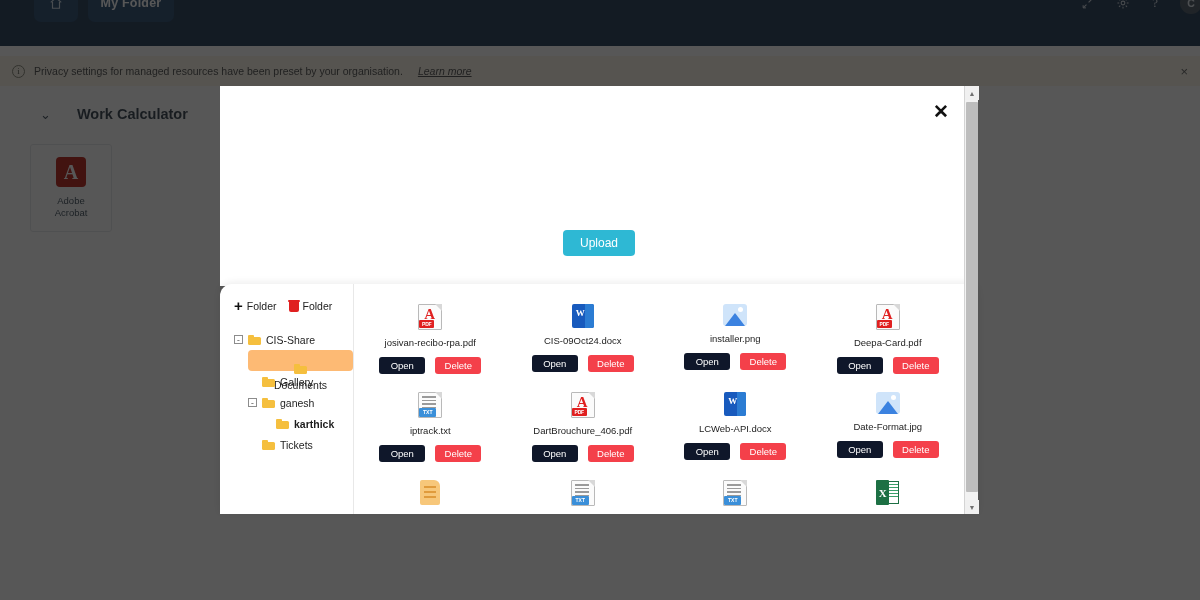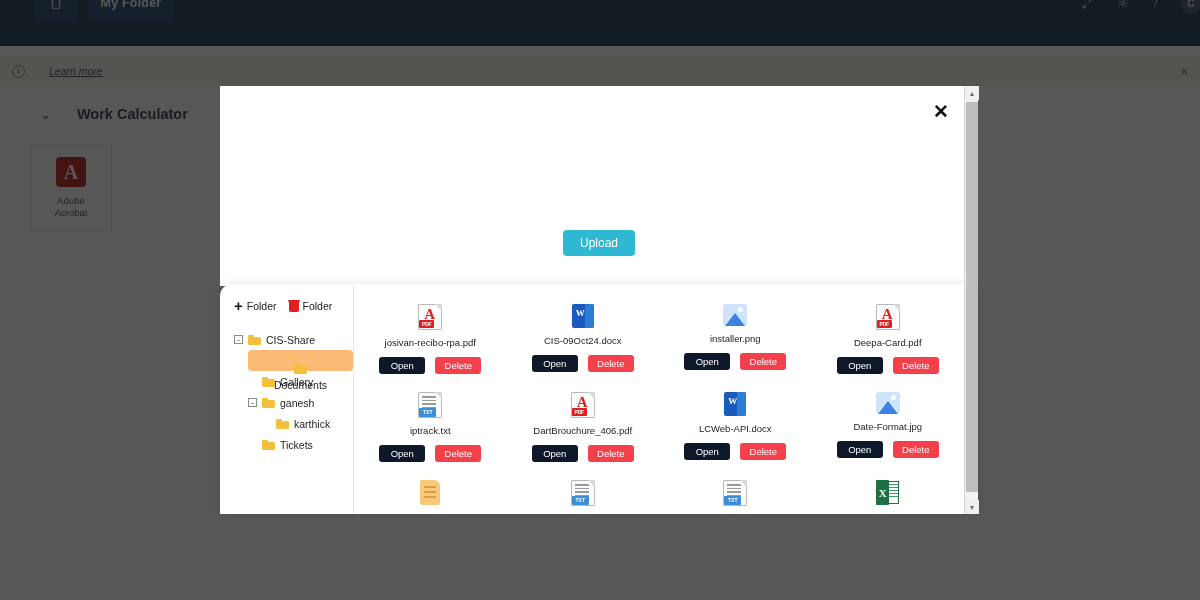--- a/index.html
+++ b/index.html
@@ -331,20 +331,21 @@
           <span class="top-ic" style="font-size:13px;font-family:'Liberation Serif',serif;">?</span>
           <span class="avatar-c">
             <span>C</span>
           </span>
         </div>
       </div>
     </div>
 
     <div class="bg-banner">
       <span class="banner-info">i</span>
+      <span>Privacy settings for managed resources have been preset by your organisation.</span>
       <a class="banner-link" href="#">Learn more</a>
       <span class="banner-x">×</span>
     </div>
 
     <div class="bg-section">
       <div class="sect-head">
         <span class="chev">⌄</span>
         <span class="sect-title">Work Calculator</span>
       </div>
       <div class="tiles">
@@ -394,21 +395,21 @@
             <div class="tnode" style="margin-left: 14px;">
               <span class="expander blank"></span>
               <span class="folder-ic"></span>
               <span>Gallery</span>
             </div>
             <div class="tnode" style="margin-left: 14px;">
               <span class="expander">-</span>
               <span class="folder-ic"></span>
               <span>ganesh</span>
             </div>
-            <div class="tnode" style="margin-left: 28px;">
+            <div class="tnode" style="margin-left: 28px; font-weight: bold;">
               <span class="expander blank"></span>
               <span class="folder-ic"></span>
               <span>karthick</span>
             </div>
             <div class="tnode" style="margin-left: 14px;">
               <span class="expander blank"></span>
               <span class="folder-ic"></span>
               <span>Tickets</span>
             </div>
           </div>

